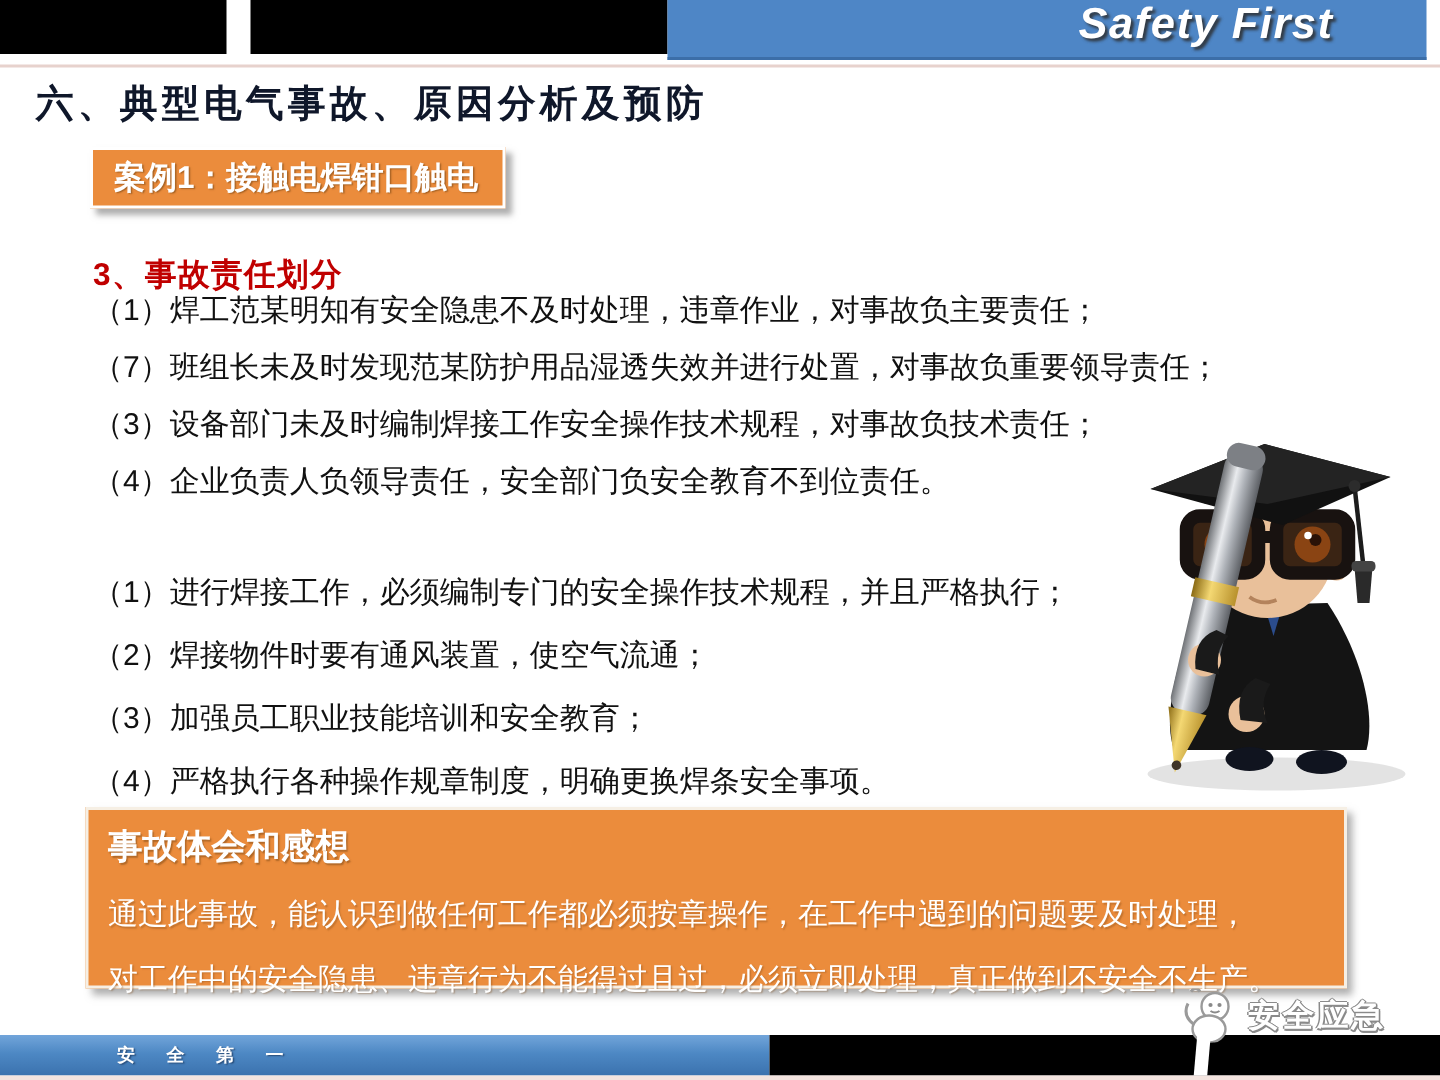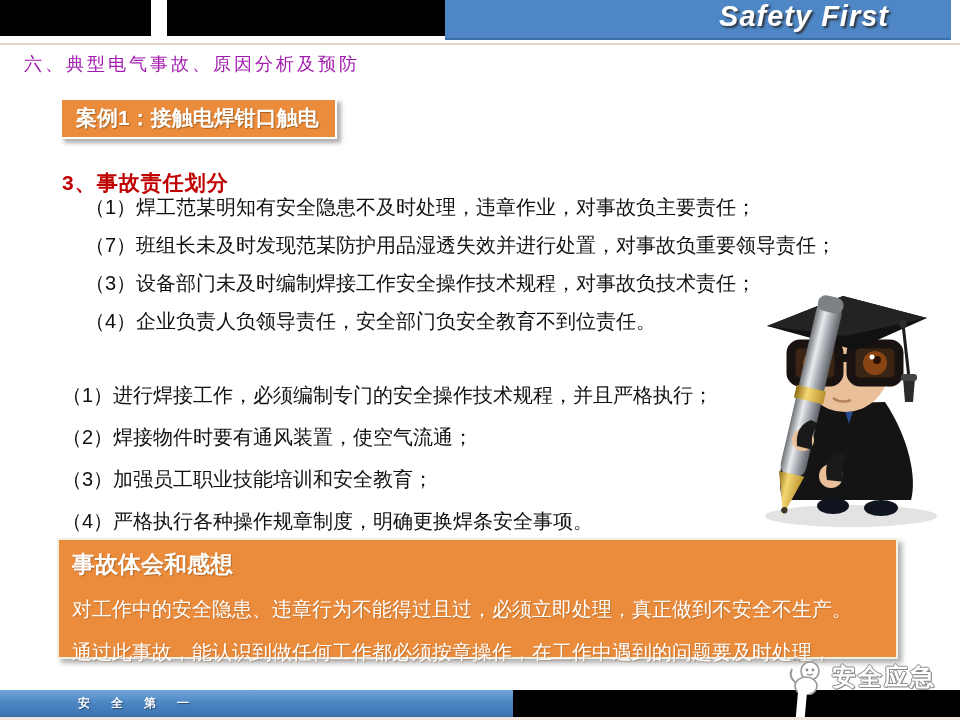--- a/index.html
+++ b/index.html
@@ -16,21 +16,21 @@
   .hdr-blue        { position: absolute; left: 445px; top: 0; width: 506px; height: 40px; background: #4e86c6;
                      border-bottom: 2px solid #3c6ea8; display: flex; justify-content: flex-end; }
   .safety-first    { color: #ffffff; font-size: 29px; font-weight: 700; font-style: italic;
                      padding-right: 62px; letter-spacing: 1px;
                      text-shadow: 2px 2px 2px rgba(45,45,45,0.85); }
   .hdr-divider     { position: absolute; left: 0; top: 43px; width: 960px; height: 2px; background: #e7d2cd; }
 
   
   .section-title {
     position: absolute; left: 24px; top: 52px;
-    color: #a21caf; font-size: 18px; font-weight: 400; letter-spacing: 3px;
+    color: #0f172a; font-size: 25px; font-weight: 700; letter-spacing: 3px;
     font-family: "Liberation Serif", "DejaVu Serif", serif;
   }
 
   
   .case-badge {
     position: absolute; left: 60px; top: 98px;
     background: #eb8c3c; border: 2px solid #ffffff;
     box-shadow: 4px 4px 4px rgba(130,130,130,0.65);
     padding: 4px 16px 5px 14px;
     color: #ffffff; font-size: 21px; font-weight: 700;
@@ -40,21 +40,21 @@
   
   .red-heading { position: absolute; color: #c00000; font-size: 21px; font-weight: 700; letter-spacing: 1px; margin-top: 24px; }
   .heading-3 { left: 62px; top: 145px; }
   .heading-4 { left: 74px; top: 343px; }
 
   
   .body-list { position: absolute; left: 62px; width: 852px; color: #111111; }
   .list-3 { top: 196px; }
   .list-4 { top: 384px; }
   .body-list p { font-size: 20px; line-height: 1.15; }
-  .list-3 p { margin-bottom: 15px; margin-left: 23px; }
+  .list-3 p { margin-bottom: 15px; }
   .list-4 p { margin-bottom: 19px; }
 
   
   .summary-box {
     position: absolute; left: 57px; top: 538px; width: 841px; height: 121px;
     background: #eb8c3c; border: 2px solid #f6efe4;
     box-shadow: 4px 4px 5px rgba(140,140,140,0.7);
     padding: 9px 13px; color: #ffffff;
   }
   .summary-title { font-size: 23px; font-weight: 700; text-shadow: 1px 1px 1px rgba(120,70,20,0.5); }
@@ -74,21 +74,21 @@
     font-family: Liberation Serif, serif; font-weight: 700;
     text-shadow: 1px 1px 1px rgba(30,60,100,0.8);
   }
   .footer-black { position: absolute; left: 513px; top: 690px; width: 447px; height: 27px; background: #000; }
   .footer-bottom-line { position: absolute; left: 0; top: 717px; width: 960px; height: 3px; background: #f3e4df; }
 
   
   .brand { position: absolute; left: 786px; top: 659px; width: 172px; height: 36px;
            display: flex; align-items: center; z-index: 5; }
   .brand-text {
-    color: #ffffff; font-size: 24px; font-weight: 700; letter-spacing: 2px; margin-left: 6px;
+    color: #ffffff; font-size: 21px; font-weight: 700; letter-spacing: 2px; margin-left: 6px;
     text-shadow: 1px 0 #8a8a8a, -1px 0 #8a8a8a, 0 1px #8a8a8a, 0 -1px #8a8a8a, 1px 1px #8a8a8a;
   }
   .brand-leg { position: absolute; left: 797px; top: 690px; width: 9px; height: 27px;
                background: #ffffff; transform: skewX(-5deg); z-index: 6; }
 </style>
 </head>
 <body>
 
 <div class="slide">
 
@@ -113,22 +113,22 @@
 
   <div class="body-list list-4">
     <p>（1）进行焊接工作，必须编制专门的安全操作技术规程，并且严格执行；</p>
     <p>（2）焊接物件时要有通风装置，使空气流通；</p>
     <p>（3）加强员工职业技能培训和安全教育；</p>
     <p>（4）严格执行各种操作规章制度，明确更换焊条安全事项。</p>
   </div>
 
   <div class="summary-box">
     <div class="summary-title">事故体会和感想</div>
+    <div class="summary-line">通过此事故，能认识到做任何工作都必须按章操作，在工作中遇到的问题要及时处理，</div>
     <div class="summary-line">对工作中的安全隐患、违章行为不能得过且过，必须立即处理，真正做到不安全不生产。</div>
-    <div class="summary-line">通过此事故，能认识到做任何工作都必须按章操作，在工作中遇到的问题要及时处理，</div>
   </div>
 
   <svg class="scholar" viewBox="0 0 218 238">
     <defs>
       <linearGradient id="penGrad" x1="0" y1="0" x2="1" y2="0">
         <stop offset="0" stop-color="#6f7276"></stop>
         <stop offset="0.35" stop-color="#e9ebee"></stop>
         <stop offset="0.6" stop-color="#aeb2b8"></stop>
         <stop offset="1" stop-color="#5c5f64"></stop>
       </linearGradient>

